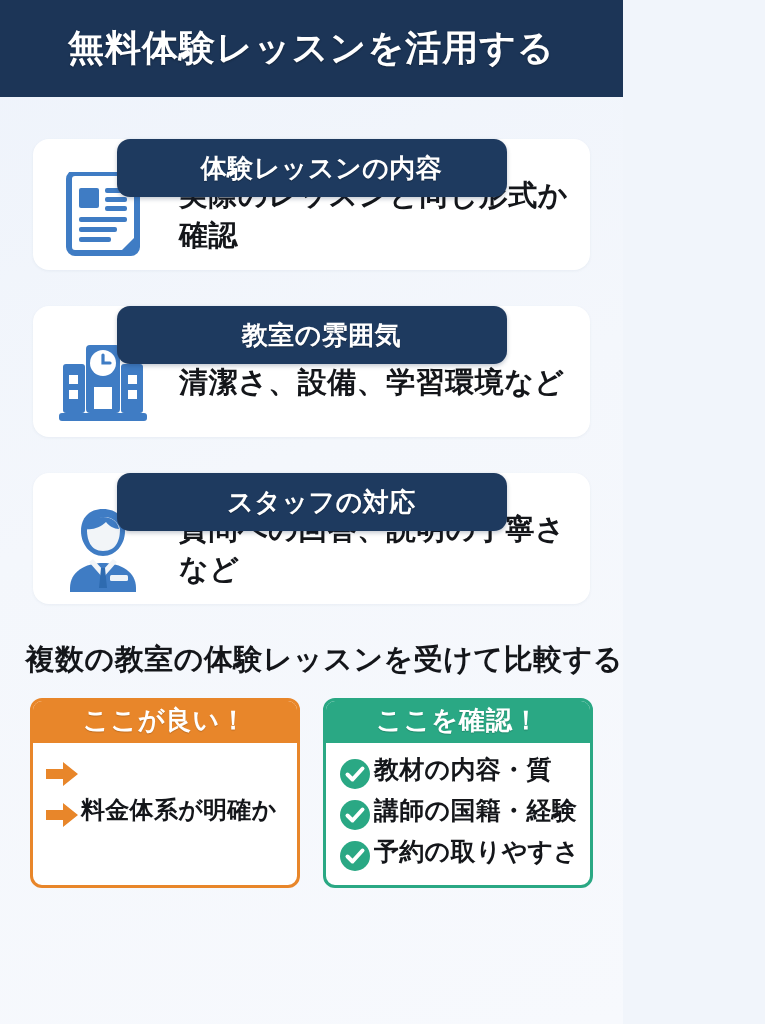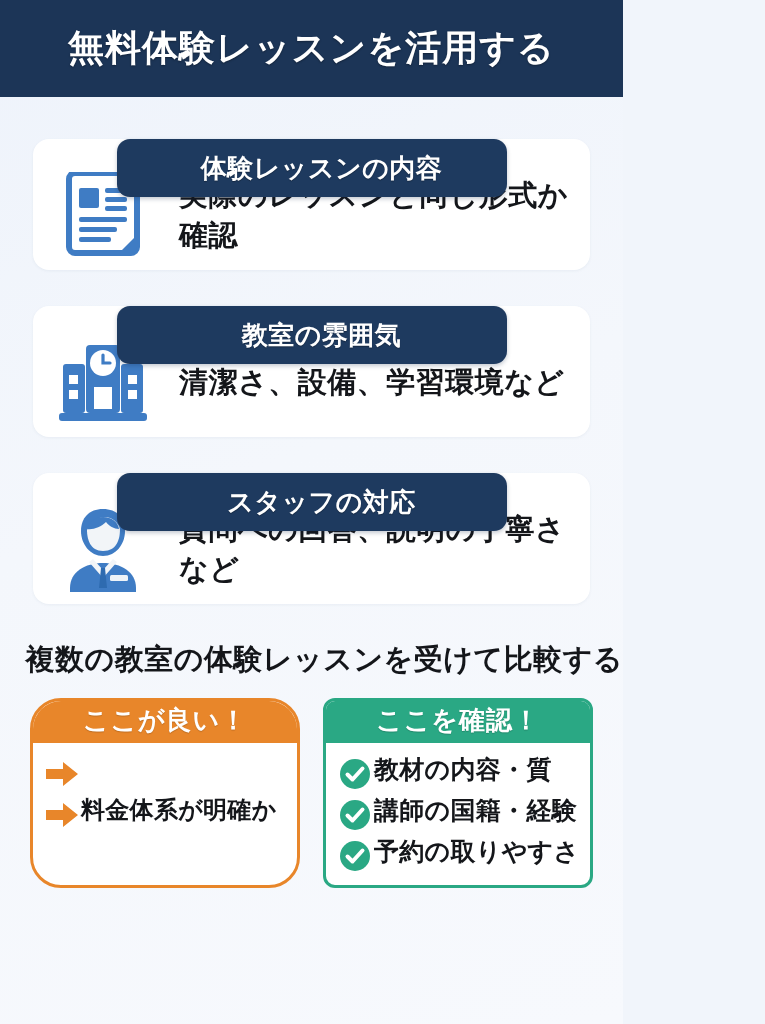--- a/index.html
+++ b/index.html
@@ -124,21 +124,21 @@
     padding: 0 30px;
   }
 
   .panel {
     flex: 1;
     border-radius: 12px;
     overflow: hidden;
     background: #ffffff;
     border: 3px solid transparent;
   }
-  .panel.good  { border-color: #e8862a; border-radius: 31px; }
+  .panel.good  { border-color: #e8862a; }
   .panel.check { border-color: #2aa884; }
 
   .panel-header {
     height: 45px;
     display: flex;
     align-items: center;
     justify-content: center;
     margin: -3px -3px 0 -3px;
   }
   .panel.good  .panel-header { background: #e8862a; }

